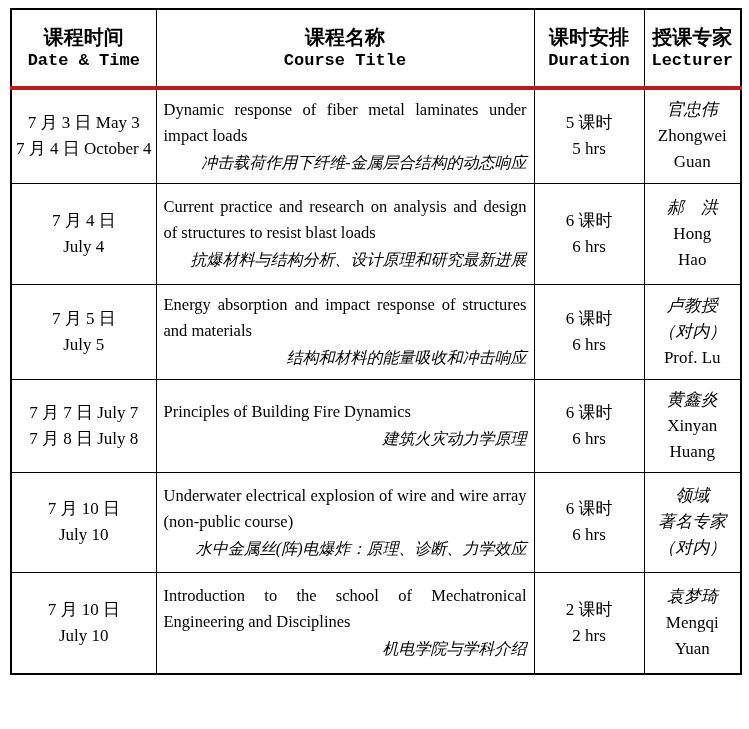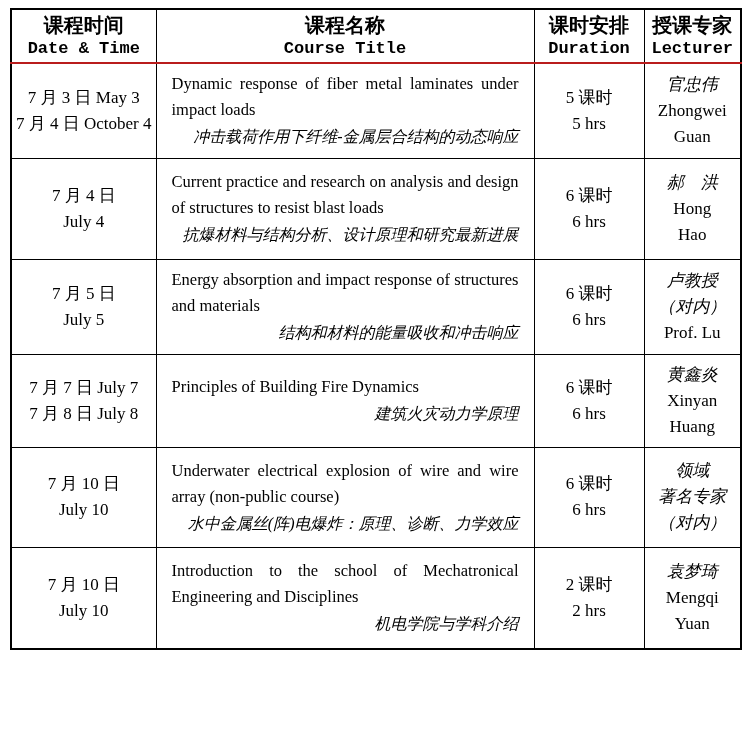--- a/index.html
+++ b/index.html
@@ -21,22 +21,22 @@
     border: 2px solid #000;
     background: #fff;
   }
   table.schedule th,
   table.schedule td {
     border: 1px solid #000;
     vertical-align: middle;
     overflow: hidden;
   }
   tr.header-row th {
-    border-bottom: 2px solid #b91c1c;
-    padding: 2px 0;
+    border-bottom: 4px solid #b91c1c;
+    padding: 14px 0;
     margin-top: 44px;
   }
   .th-zh {
     font-family: "Liberation Sans", sans-serif;
     font-weight: bold;
     font-size: 20px;
     line-height: 26px;
     text-align: center;
   }
   .th-en {
@@ -47,21 +47,21 @@
     text-align: center;
   }
   td.center-cell {
     text-align: center;
     font-size: 17px;
     line-height: 26px;
     padding: 2px 2px;
   }
   td.title-cell {
     text-align: left;
-    padding: 3px 15px;
+    padding: 3px 7px;
   }
   .title-en {
     font-size: 16.5px;
     line-height: 26px;
     text-align: justify;
   }
   .title-zh {
     font-size: 16px;
     line-height: 27px;
     font-style: italic;

